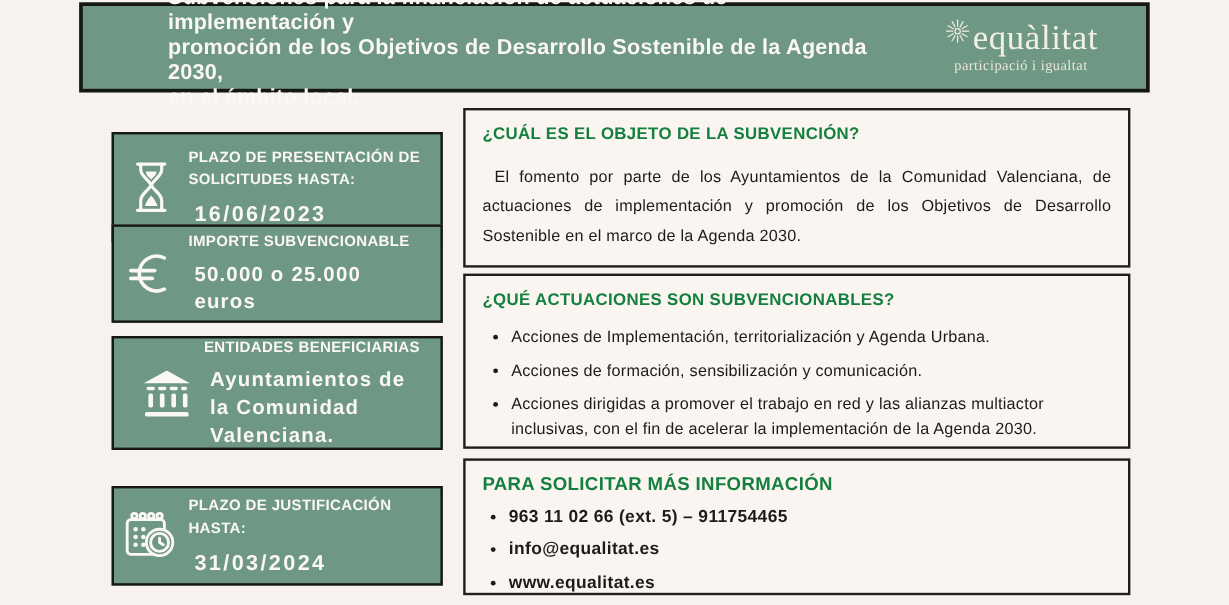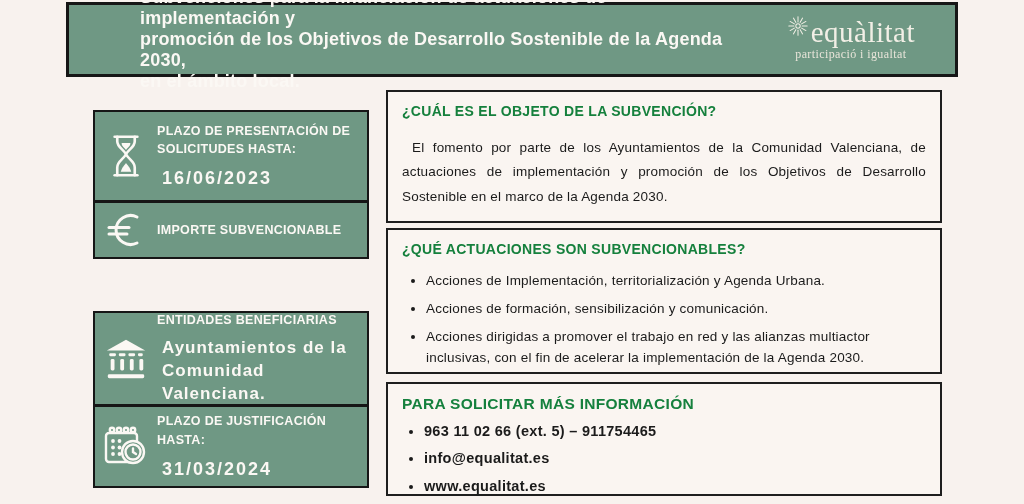--- a/index.html
+++ b/index.html
@@ -51,22 +51,22 @@
     background:var(--accent-green);
     border:2.5px solid var(--border-dark);
     display:flex;align-items:center;
     color:var(--text-light);
   }
   .card .icon{width:62px;flex:0 0 62px;display:flex;justify-content:center;align-items:center;}
   .card .txt{flex:1;padding:6px 10px 6px 0;}
   .card .label{font-size:12.5px;font-weight:bold;letter-spacing:.3px;line-height:1.5;}
   .card .value{font-size:17px;font-weight:bold;letter-spacing:1px;margin-top:7px;padding-left:5px;line-height:1.35;}
   #card-1{top:110px;height:92px;}
-  #card-2{top:201px;height:58px;}
-  #card-3{top:311px;height:95px;}
+  #card-2{top:187px;height:82px;}
+  #card-3{top:280px;height:95px;padding-left:13px;}
   #card-4{top:405px;height:83px;}
   #card-1 .value,#card-4 .value{letter-spacing:2px;font-size:18px;}
 
   
   .panel{
     position:absolute;left:386px;width:556px;
     background:var(--panel-bg);
     border:2px solid #1e1e1e;
     padding:11px 14px;
   }
@@ -139,20 +139,21 @@
 <div class="card" id="card-2">
   <div class="icon">
     <svg width="48" height="48" viewBox="0 0 48 48" fill="none" stroke="#fbf8f4" stroke-width="3" stroke-linecap="round">
       <path d="M35 11 A 14.5 14.5 0 1 0 35 37"></path>
       <path d="M7 21.5 h20"></path>
         <path d="M7 28 h18"></path>
     </svg>
   </div>
   <div class="txt">
     <div class="label">IMPORTE SUBVENCIONABLE</div>
+    <div class="value">50.000 o 25.000 euros</div>
   </div>
 </div>
 
 <div class="card" id="card-3">
   <div class="icon">
     <svg width="46" height="46" viewBox="0 0 48 48">
       <polygon points="24,4 4,15 44,15" fill="#fbf8f4"></polygon>
       <g fill="#fbf8f4">
         <rect x="6.5" y="18" width="7" height="3" rx="1.2"></rect>
         <rect x="16.5" y="18" width="7" height="3" rx="1.2"></rect>

